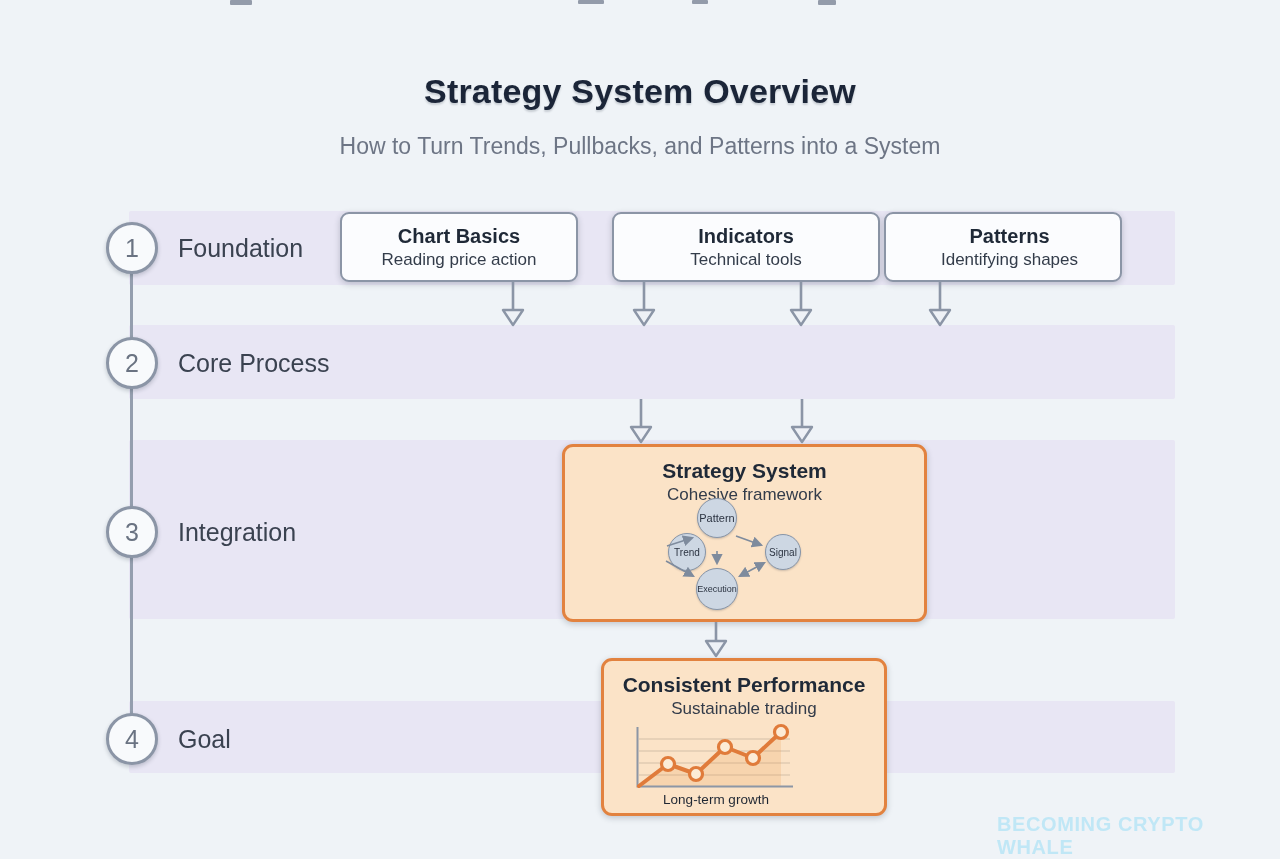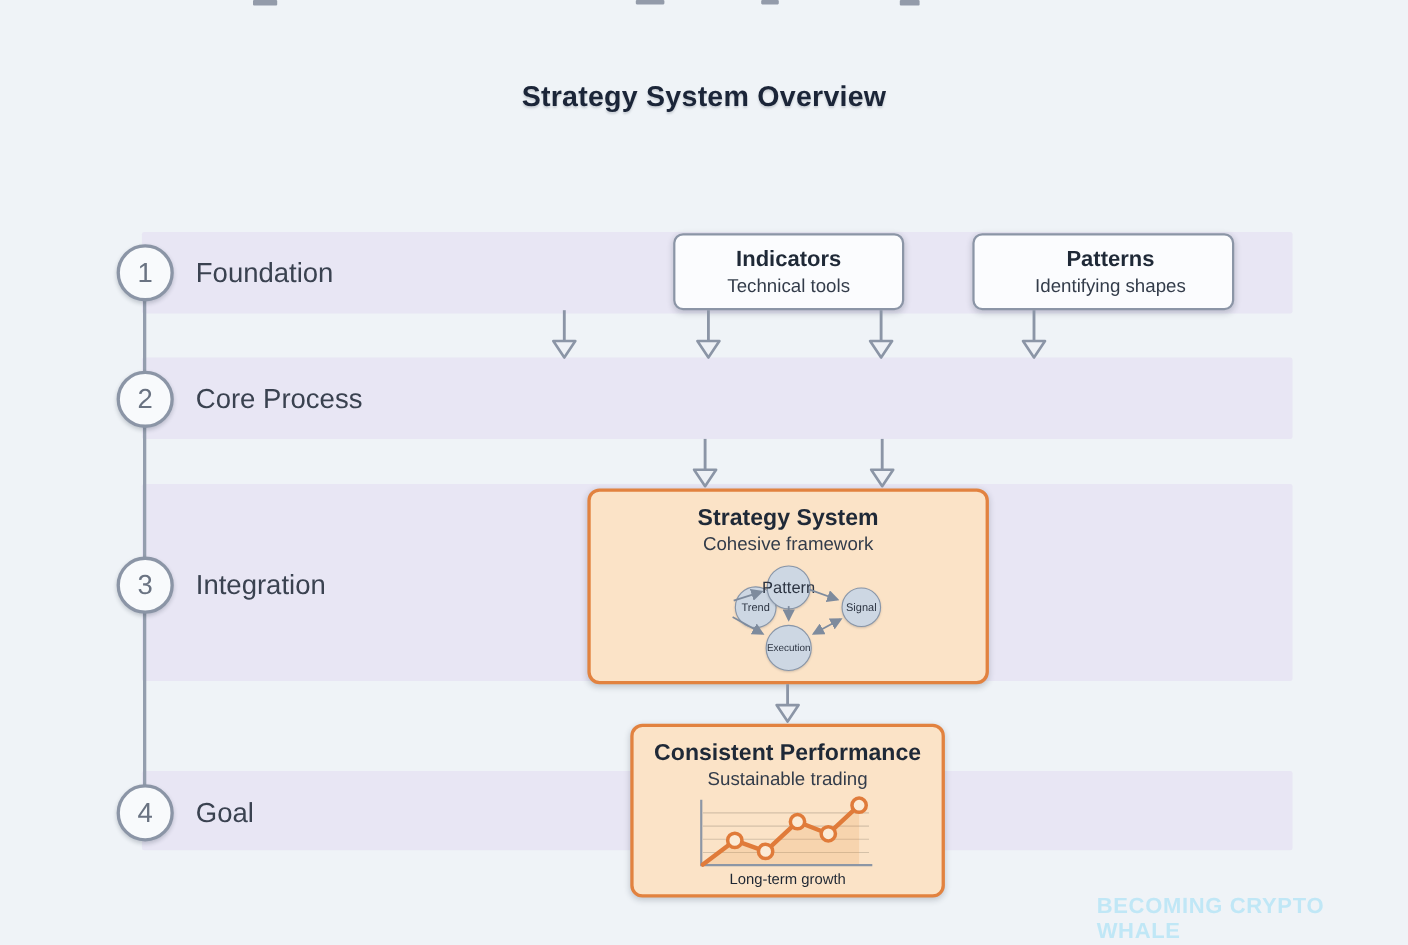--- a/index.html
+++ b/index.html
@@ -4,21 +4,21 @@
 <style>
   html,body{margin:0;padding:0;background:#eff3f7;}
   .canvas{
     position:relative;width:1280px;height:859px;overflow:hidden;
     background:#eff3f7;
     font-family:"Liberation Sans", sans-serif;
   }
   .band{position:absolute;left:129px;width:1046px;background:#e8e6f4;border-radius:2px;}
   .page-title{
     position:absolute;left:0;top:72px;width:100%;text-align:center;
-    font-size:26px;font-weight:800;color:#1b2538;letter-spacing:.2px;
+    font-size:34px;font-weight:800;color:#1b2538;letter-spacing:.2px;
     text-shadow:0 2px 2px rgba(27,37,56,.18);
   }
   .page-subtitle{
     position:absolute;left:0;top:133px;width:100%;text-align:center;
     font-size:23px;font-weight:400;color:#6d7585;
   }
   .stage-circle{
     position:absolute;width:52px;height:52px;border-radius:50%;
     border:3px solid #8b95a6;background:#f8fafc;box-sizing:border-box;
     display:flex;align-items:center;justify-content:center;
@@ -30,21 +30,21 @@
     font-size:25px;color:#3a4250;z-index:4;
   }
   .connector{position:absolute;left:130px;top:248px;width:3px;height:491px;background:#949eae;z-index:2;}
   .box{
     position:absolute;box-sizing:border-box;border-radius:9px;
     display:flex;flex-direction:column;align-items:center;justify-content:center;
     text-align:center;z-index:3;box-shadow:0 2px 6px rgba(25,35,55,.22);
   }
   .box.neutral{background:#fbfcfe;border:2.5px solid #8b95a6;}
   .box.teal{background:#dbf4f5;border:3px solid #1aa4b8;}
-  .box.orange{background:#fbe3c7;border:3px solid #e2823f;justify-content:flex-start;border-radius:11px;}
+  .box.orange{background:#fbe3c7;border:3px solid #e2823f;justify-content:flex-start;border-radius:11px;margin-left:28px;}
   .box-title{font-size:20px;font-weight:700;color:#1f2937;line-height:26px;}
   .box-sub{font-size:17px;color:#333c4a;line-height:22px;}
   .box.orange .box-title{font-size:21px;margin-top:11px;}
   .box.orange .box-sub{font-size:17px;}
   .flow-node{
     position:absolute;border-radius:50%;background:#cdd7e3;border:1.5px solid #8795a8;
     box-sizing:border-box;display:flex;align-items:center;justify-content:center;
     color:#2c3442;z-index:4;box-shadow:0 1px 2px rgba(25,35,55,.2);
   }
   .chart-caption{
@@ -65,20 +65,21 @@
 <body>
 
 <div class="canvas">
 
   <div class="artifact" style="left:230px;width:22px;height:5px;"></div>
   <div class="artifact" style="left:578px;width:26px;height:4px;"></div>
   <div class="artifact" style="left:692px;width:16px;height:4px;"></div>
   <div class="artifact" style="left:818px;width:18px;height:5px;"></div>
 
   <div class="page-title">Strategy System Overview</div>
+  <div class="page-subtitle">How to Turn Trends, Pullbacks, and Patterns into a System</div>
 
   <div class="band" style="top:211px;height:74px;"></div>
   <div class="band" style="top:325px;height:74px;"></div>
   <div class="band" style="top:440px;height:179px;"></div>
   <div class="band" style="top:701px;height:72px;"></div>
 
   <div class="connector"></div>
 
   <div class="stage-circle" style="left:106px;top:222px;">
     <span>1</span>
@@ -91,39 +92,43 @@
   </div>
   <div class="stage-circle" style="left:106px;top:713px;">
     <span>4</span>
   </div>
 
   <div class="stage-label" style="top:232px;">Foundation</div>
   <div class="stage-label" style="top:347px;">Core Process</div>
   <div class="stage-label" style="top:516px;">Integration</div>
   <div class="stage-label" style="top:723px;">Goal</div>
 
-  <div class="box neutral" style="left:612px;top:212px;width:210px;height:70px;">
+  <div class="box neutral" style="left:340px;top:212px;width:238px;height:70px;">
+    <div class="box-title">Chart Basics</div>
+    <div class="box-sub">Reading price action</div>
+  </div>
+  <div class="box neutral" style="left:612px;top:212px;width:268px;height:70px;">
     <div class="box-title">Indicators</div>
     <div class="box-sub">Technical tools</div>
   </div>
   <div class="box neutral" style="left:884px;top:212px;width:238px;height:70px;padding-left:13px;">
     <div class="box-title">Patterns</div>
     <div class="box-sub">Identifying shapes</div>
   </div>
 
 
   <div class="box orange" style="left:534px;top:444px;width:365px;height:178px;">
     <div class="box-title">Strategy System</div>
     <div class="box-sub">Cohesive framework</div>
   </div>
 
   <div class="flow-node" style="left:630px;top:533px;width:38px;height:38px;font-size:10px;margin-left:38px;">
     <span>Trend</span>
   </div>
-  <div class="flow-node" style="left:697px;top:514px;width:40px;height:40px;font-size:15px;">
+  <div class="flow-node" style="left:697px;top:498px;width:40px;height:40px;font-size:11px;">
     <span>Pattern</span>
   </div>
   <div class="flow-node" style="left:765px;top:534px;width:36px;height:36px;font-size:10px;">
     <span>Signal</span>
   </div>
   <div class="flow-node" style="left:696px;top:568px;width:42px;height:42px;font-size:9px;">
     <span>Execution</span>
   </div>
 
   <div class="box orange" style="left:573px;top:658px;width:286px;height:158px;">

